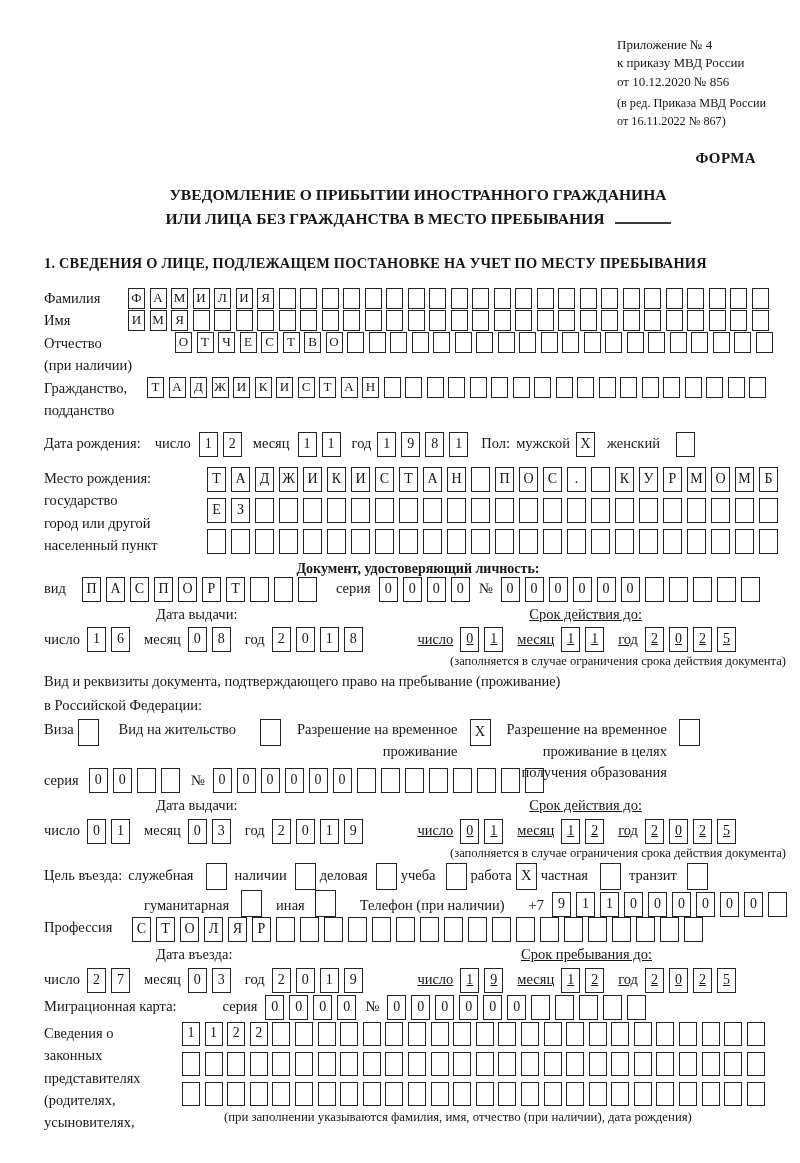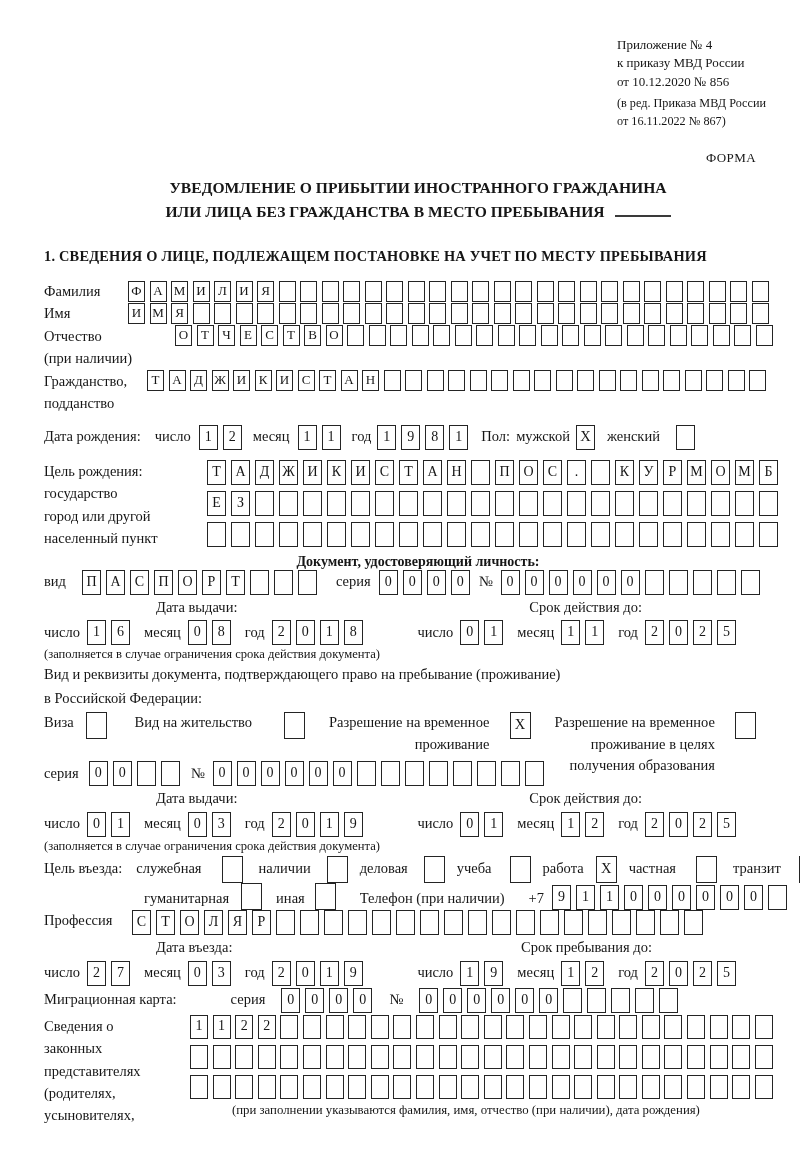--- a/index.html
+++ b/index.html
@@ -4,24 +4,24 @@
 <style>
   * { box-sizing: border-box; }
   html,body { margin:0; padding:0; background:#ffffff; }
   body { font-family:"Liberation Serif","DejaVu Serif",serif; color:#161616; }
   .page { position:relative; width:800px; height:1163px; overflow:hidden;
           padding:36px 8px 10px 44px; background:#fff; }
 
   
   .hdr { margin-left:573px; width:200px; font-size:13px; line-height:1.42; }
   .hdr .ed { font-size:12.2px; margin-top:4px; }
-  .forma { font-weight:normal; text-align:right; padding-right:36px; font-size:13px;
+  .forma { font-weight:bold; text-align:right; padding-right:36px; font-size:15px;
            margin-top:20px; letter-spacing:.4px; }
 
-  .title { text-align:center; font-weight:bold; font-size:15.6px; line-height:1.55; margin-top:10px; }
+  .title { text-align:center; font-weight:bold; font-size:15.6px; line-height:1.55; margin-top:16px; }
   .uline { display:inline-block; width:56px; border-bottom:2.4px solid #3a3a3a; height:3px; margin-left:10px; }
 
   .sec1 { font-weight:bold; font-size:14.4px; margin-top:24px; letter-spacing:.2px; }
 
   
   .row { display:flex; align-items:flex-start; }
   .lbl { font-size:14.5px; line-height:1.5; flex:none; }
   .lbl2 { line-height:1.55; }
   .ctr { text-align:right; }
 
@@ -33,25 +33,25 @@
   .n26 .cell { width:18px; height:24px; margin-right:4.6px; line-height:20px; }
   .cb { flex:none; width:21px; height:27px; border:1.7px solid #242424; font-size:14.5px;
         line-height:23px; text-align:center; }
   .cbsm { width:19px; height:25px; line-height:21px; }
 
   
   .w80 { width:84px; } .w128 { width:131px; } .w99 { width:103px; } .w160 { width:163px; }
   .w88 { width:88px; } .w130 { width:138px; }
   .ml4{margin-left:4px;} .ml6{margin-left:6px;} .ml8{margin-left:8px;} .ml10{margin-left:10px;}
   .ml12{margin-left:12px;} .ml14{margin-left:14px;} .ml16{margin-left:16px;} .ml20{margin-left:20px;}
-  .ml24{margin-left:24px;} .mla{margin-left:auto;}
-  .mt2{margin-top:2px;gap:8px;} .mt10{margin-top:10px;} .mt16{margin-top:16px;}
+  .ml24{margin-left:24px;} .mla{margin-left:auto;text-decoration:underline;}
+  .mt2{margin-top:2px;} .mt10{margin-top:10px;} .mt16{margin-top:16px;}
   .rgap{margin-bottom:6px;}
   .dochead { text-align:center; font-weight:bold; font-size:14px; margin-top:4px; }
-  .note { font-size:12.6px; padding-right:6px; margin-top:2px; }
+  .note { font-size:12.6px; text-align:right; padding-right:6px; margin-top:2px; }
   .note2 { font-size:12.8px; margin-top:4px; padding-left:182px; }
   .dg { display:flex; align-items:center; }
   .dg .lbl { margin-right:7px; }
   .dg .cells { margin-right:9px; }
 </style>
 </head>
 <body>
 
 <div class="page">
 
@@ -244,21 +244,21 @@
       </span>
     <span class="lbl ml8">Пол:</span>
     <span class="lbl ml6">мужской</span>
     <span class="cb cbsm ml6">X</span>
     <span class="lbl ml12">женский</span>
     <span class="cb cbsm ml16"></span>
   </div>
 
   <div class="row mt10">
     <div class="lbl w160 lbl2">
-      <div>Цель рождения:</div>
+      <div>Место рождения:</div>
       <div>государство</div>
       <div>город или другой</div>
       <div>населенный пункт</div>
     </div>
     <div>
       <div class="cells md rgap">
           <span class="cell">Т</span>
           <span class="cell">А</span>
           <span class="cell">Д</span>
           <span class="cell">Ж</span>

